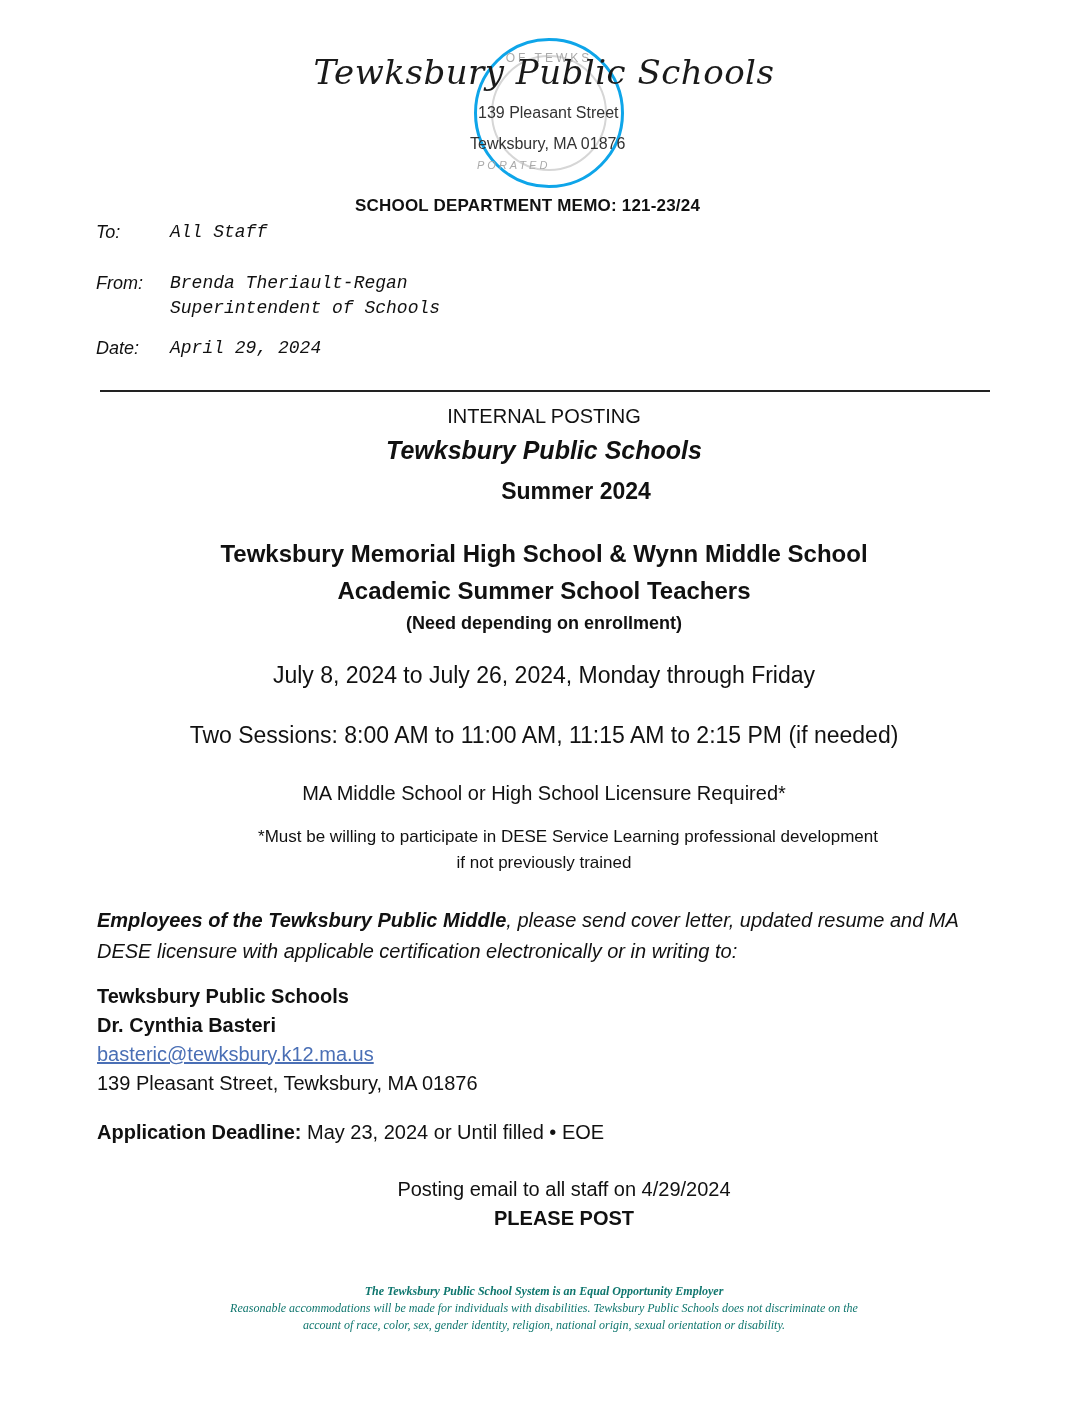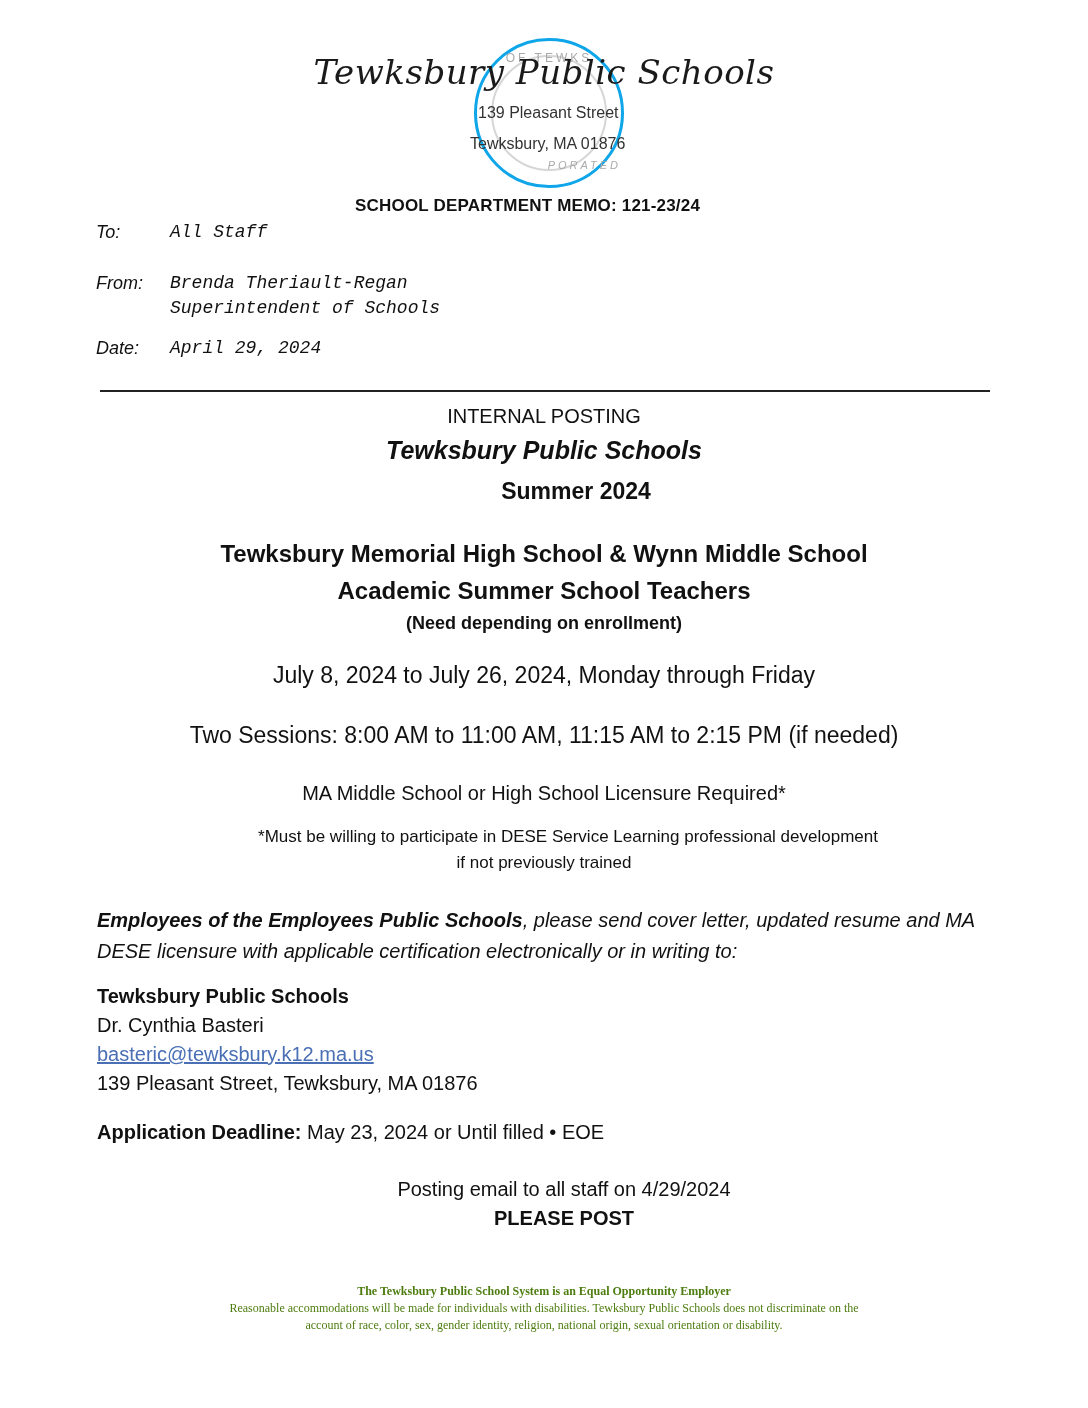--- a/index.html
+++ b/index.html
@@ -14,21 +14,21 @@
     .seal {
       position: absolute; left: 474px; top: 38px; width: 150px; height: 150px;
       border-radius: 50%; border: 3px solid #0ea5e9; box-sizing: border-box;
     }
     .seal::before {
       content: ""; position: absolute; left: 14px; top: 14px; right: 14px; bottom: 14px;
       border-radius: 50%; border: 2px solid #d6d6d6;
     }
     .seal-text-top { position: absolute; left: 0; width: 100%; top: 10px; text-align: center;
       font-size: 12px; color: #aaa; letter-spacing: 3px; }
-    .seal-text-bottom { position: absolute; left: 0; width: 100%; bottom: 14px; text-align: right;
+    .seal-text-bottom { position: absolute; left: 0; width: 100%; bottom: 14px; text-align: left;
       font-size: 11px; color: #aaa; letter-spacing: 3px; font-style: italic; }
     .lh-title {
       top: 52px; font-family: "DejaVu Serif", serif; font-style: italic;
       font-size: 34px; color: #1a1a1a; letter-spacing: 0.5px;
     }
     .lh-addr { font-family: "Liberation Sans", sans-serif; font-size: 16px; color: #333; }
     .lh-addr1 { top: 104px; left: 478px; }
     .lh-addr2 { top: 135px; left: 470px; }
 
     
@@ -47,30 +47,30 @@
     .t-sessions { top: 722px; font-size: 23px; }
     .t-license { top: 782px; font-size: 20px; }
     .t-must1 { top: 827px; font-size: 17px; padding-left: 24px; }
     .t-must2 { top: 853px; font-size: 17px; }
 
     .emp { left: 97px; top: 905px; width: 900px; font-size: 20px; font-style: italic; line-height: 31px; }
     .emp b { font-weight: bold; }
 
     .contact { left: 97px; font-size: 20px; }
     .c-org { top: 985px; font-weight: bold; }
-    .c-name { top: 1014px; font-weight: normal; }
+    .c-name { top: 1014px; font-weight: bold; }
     .c-email { top: 1043px; color: #4a6fb5; text-decoration: underline; }
     .c-addr { top: 1072px; }
     .deadline { left: 97px; top: 1121px; font-size: 20px; }
     .deadline b { font-weight: bold; }
 
     .posting { top: 1178px; font-size: 20px; }
     .please { top: 1207px; font-size: 20px; font-weight: bold; }
 
-    .foot { font-family: "Liberation Serif", serif; font-size: 12px; color: #4d7c0f; }
+    .foot { font-family: "Liberation Serif", serif; font-style: italic; font-size: 12px; color: #0f766e; }
     .foot1 { top: 1284px; font-weight: bold; }
     .foot2 { top: 1301px; }
     .foot3 { top: 1318px; }
   </style>
 </head>
 <body>
 
 <div class="seal">
   <div class="seal-text-top">OF TEWKS</div>
   <div class="seal-text-bottom">PORATED</div>
@@ -98,21 +98,21 @@
 <div class="abs center t-summer">Summer 2024</div>
 <div class="abs center t-school">Tewksbury Memorial High School &amp; Wynn Middle School</div>
 <div class="abs center t-academic">Academic Summer School Teachers</div>
 <div class="abs center t-need">(Need depending on enrollment)</div>
 <div class="abs center t-dates">July 8, 2024 to July 26, 2024, Monday through Friday</div>
 <div class="abs center t-sessions">Two Sessions: 8:00 AM to 11:00 AM, 11:15 AM to 2:15 PM (if needed)</div>
 <div class="abs center t-license">MA Middle School or High School Licensure Required*</div>
 <div class="abs center t-must1">*Must be willing to participate in DESE Service Learning professional development</div>
 <div class="abs center t-must2">if not previously trained</div>
 
-<div class="abs emp"><b>Employees of the Employees Public Schools</b><span>, please send cover letter, updated resume and MA DESE licensure with applicable certification electronically or in writing to:</span></div>
+<div class="abs emp"><b>Employees of the Tewksbury Public Middle</b><span>, please send cover letter, updated resume and MA DESE licensure with applicable certification electronically or in writing to:</span></div>
 
 <div class="abs contact c-org">Tewksbury Public Schools</div>
 <div class="abs contact c-name">Dr. Cynthia Basteri</div>
 <a class="abs contact c-email" title="basteric@tewksbury.k12.ma.us">basteric@tewksbury.k12.ma.us</a>
 <div class="abs contact c-addr">139 Pleasant Street, Tewksbury, MA  01876</div>
 
 <div class="abs deadline"><b>Application Deadline:</b><span> May 23, 2024 or Until filled • EOE</span></div>
 
 <div class="abs center posting" style="left:20px">Posting email to all staff on  4/29/2024</div>
 <div class="abs center please" style="left:20px">PLEASE POST</div>

